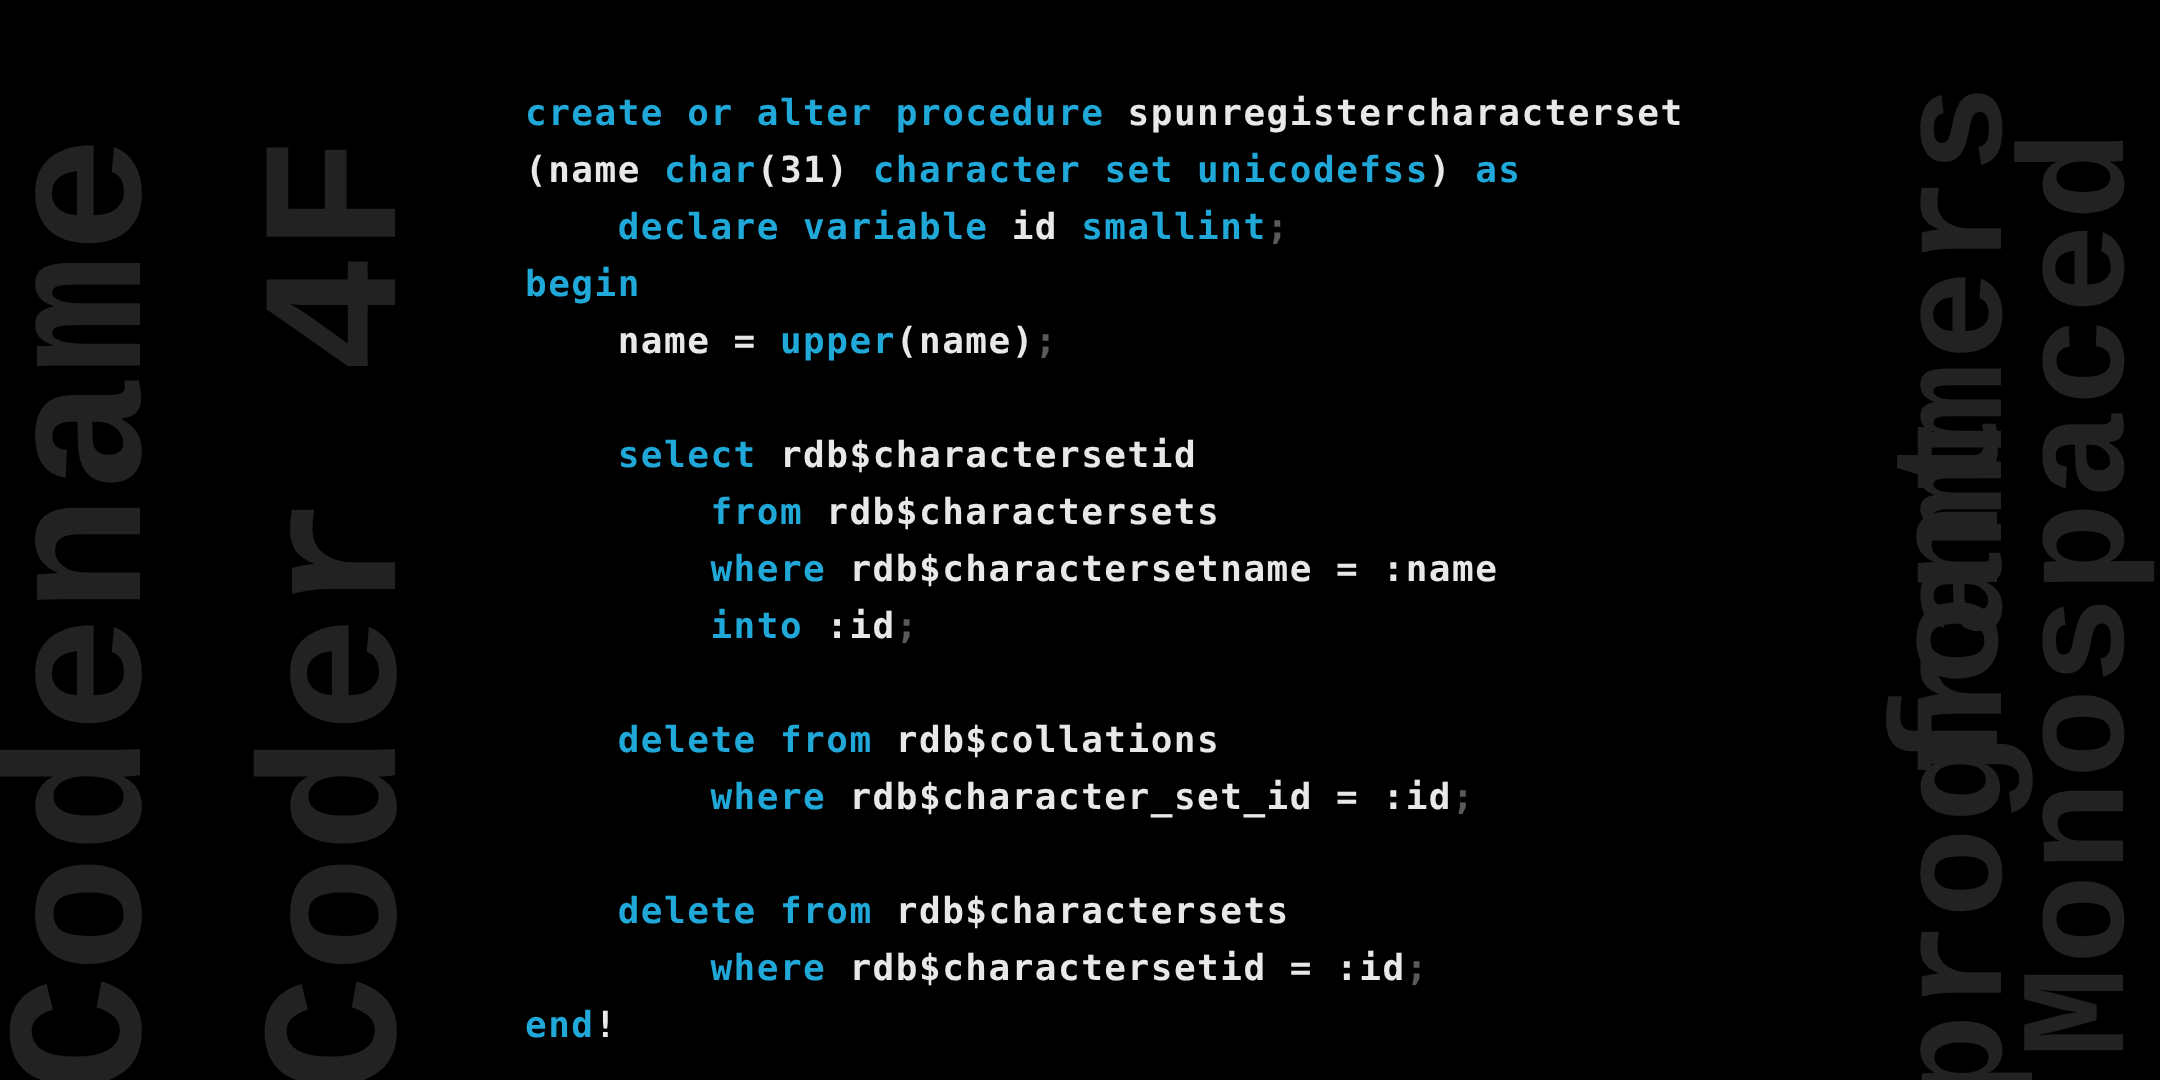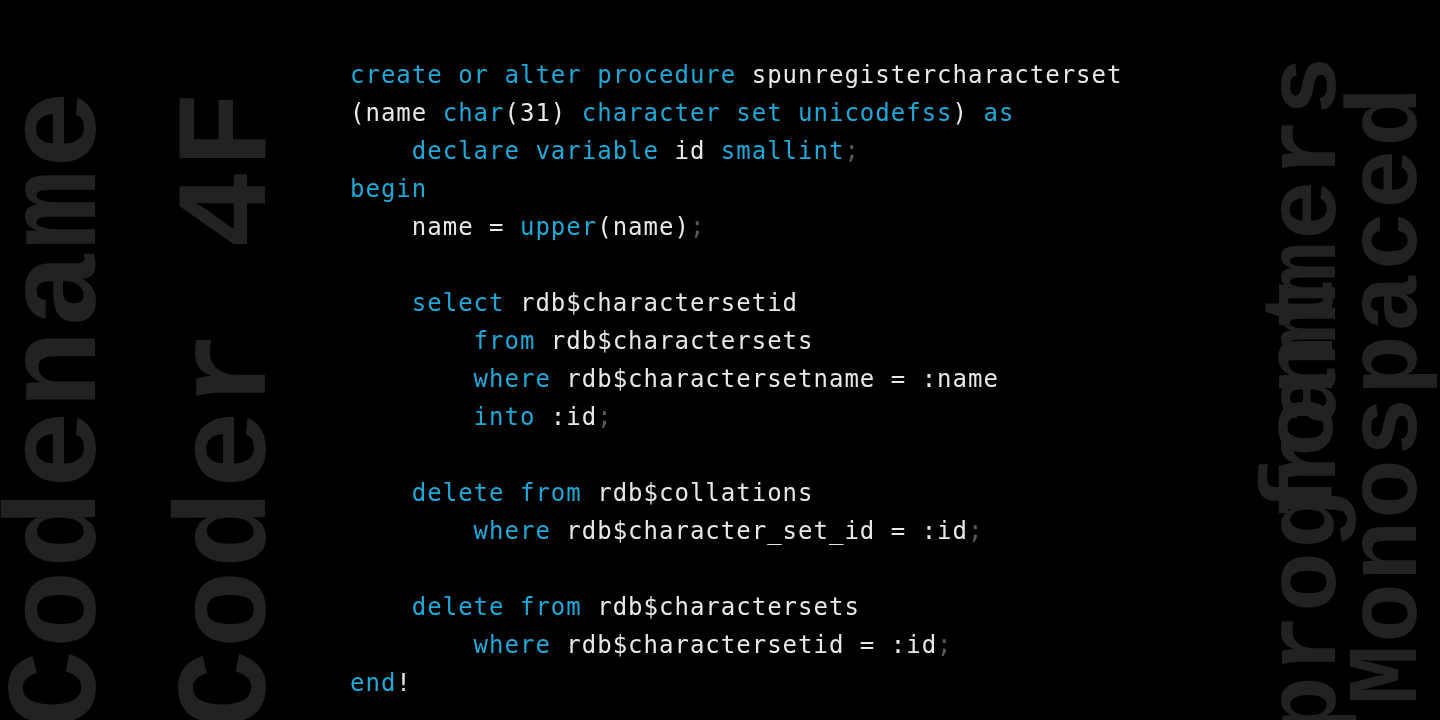--- a/index.html
+++ b/index.html
@@ -58,21 +58,21 @@
     transform: rotate(-90deg);
   }
 
   .code {
     position: absolute;
     left: 350px;
     top: 32px;
     font-size: 24px;
     line-height: 38px;
     white-space: pre;
-    font-weight: normal;
+    font-weight: bold;
     letter-spacing: 1px;
   }
   .kw { color: #1fa8d8; }   
   .id { color: #e8e8e8; }   
   .pw { color: #e8e8e8; }   
   .gr { color: #5a5a5a; }   
 </style>
 </head>
 <body>
 

